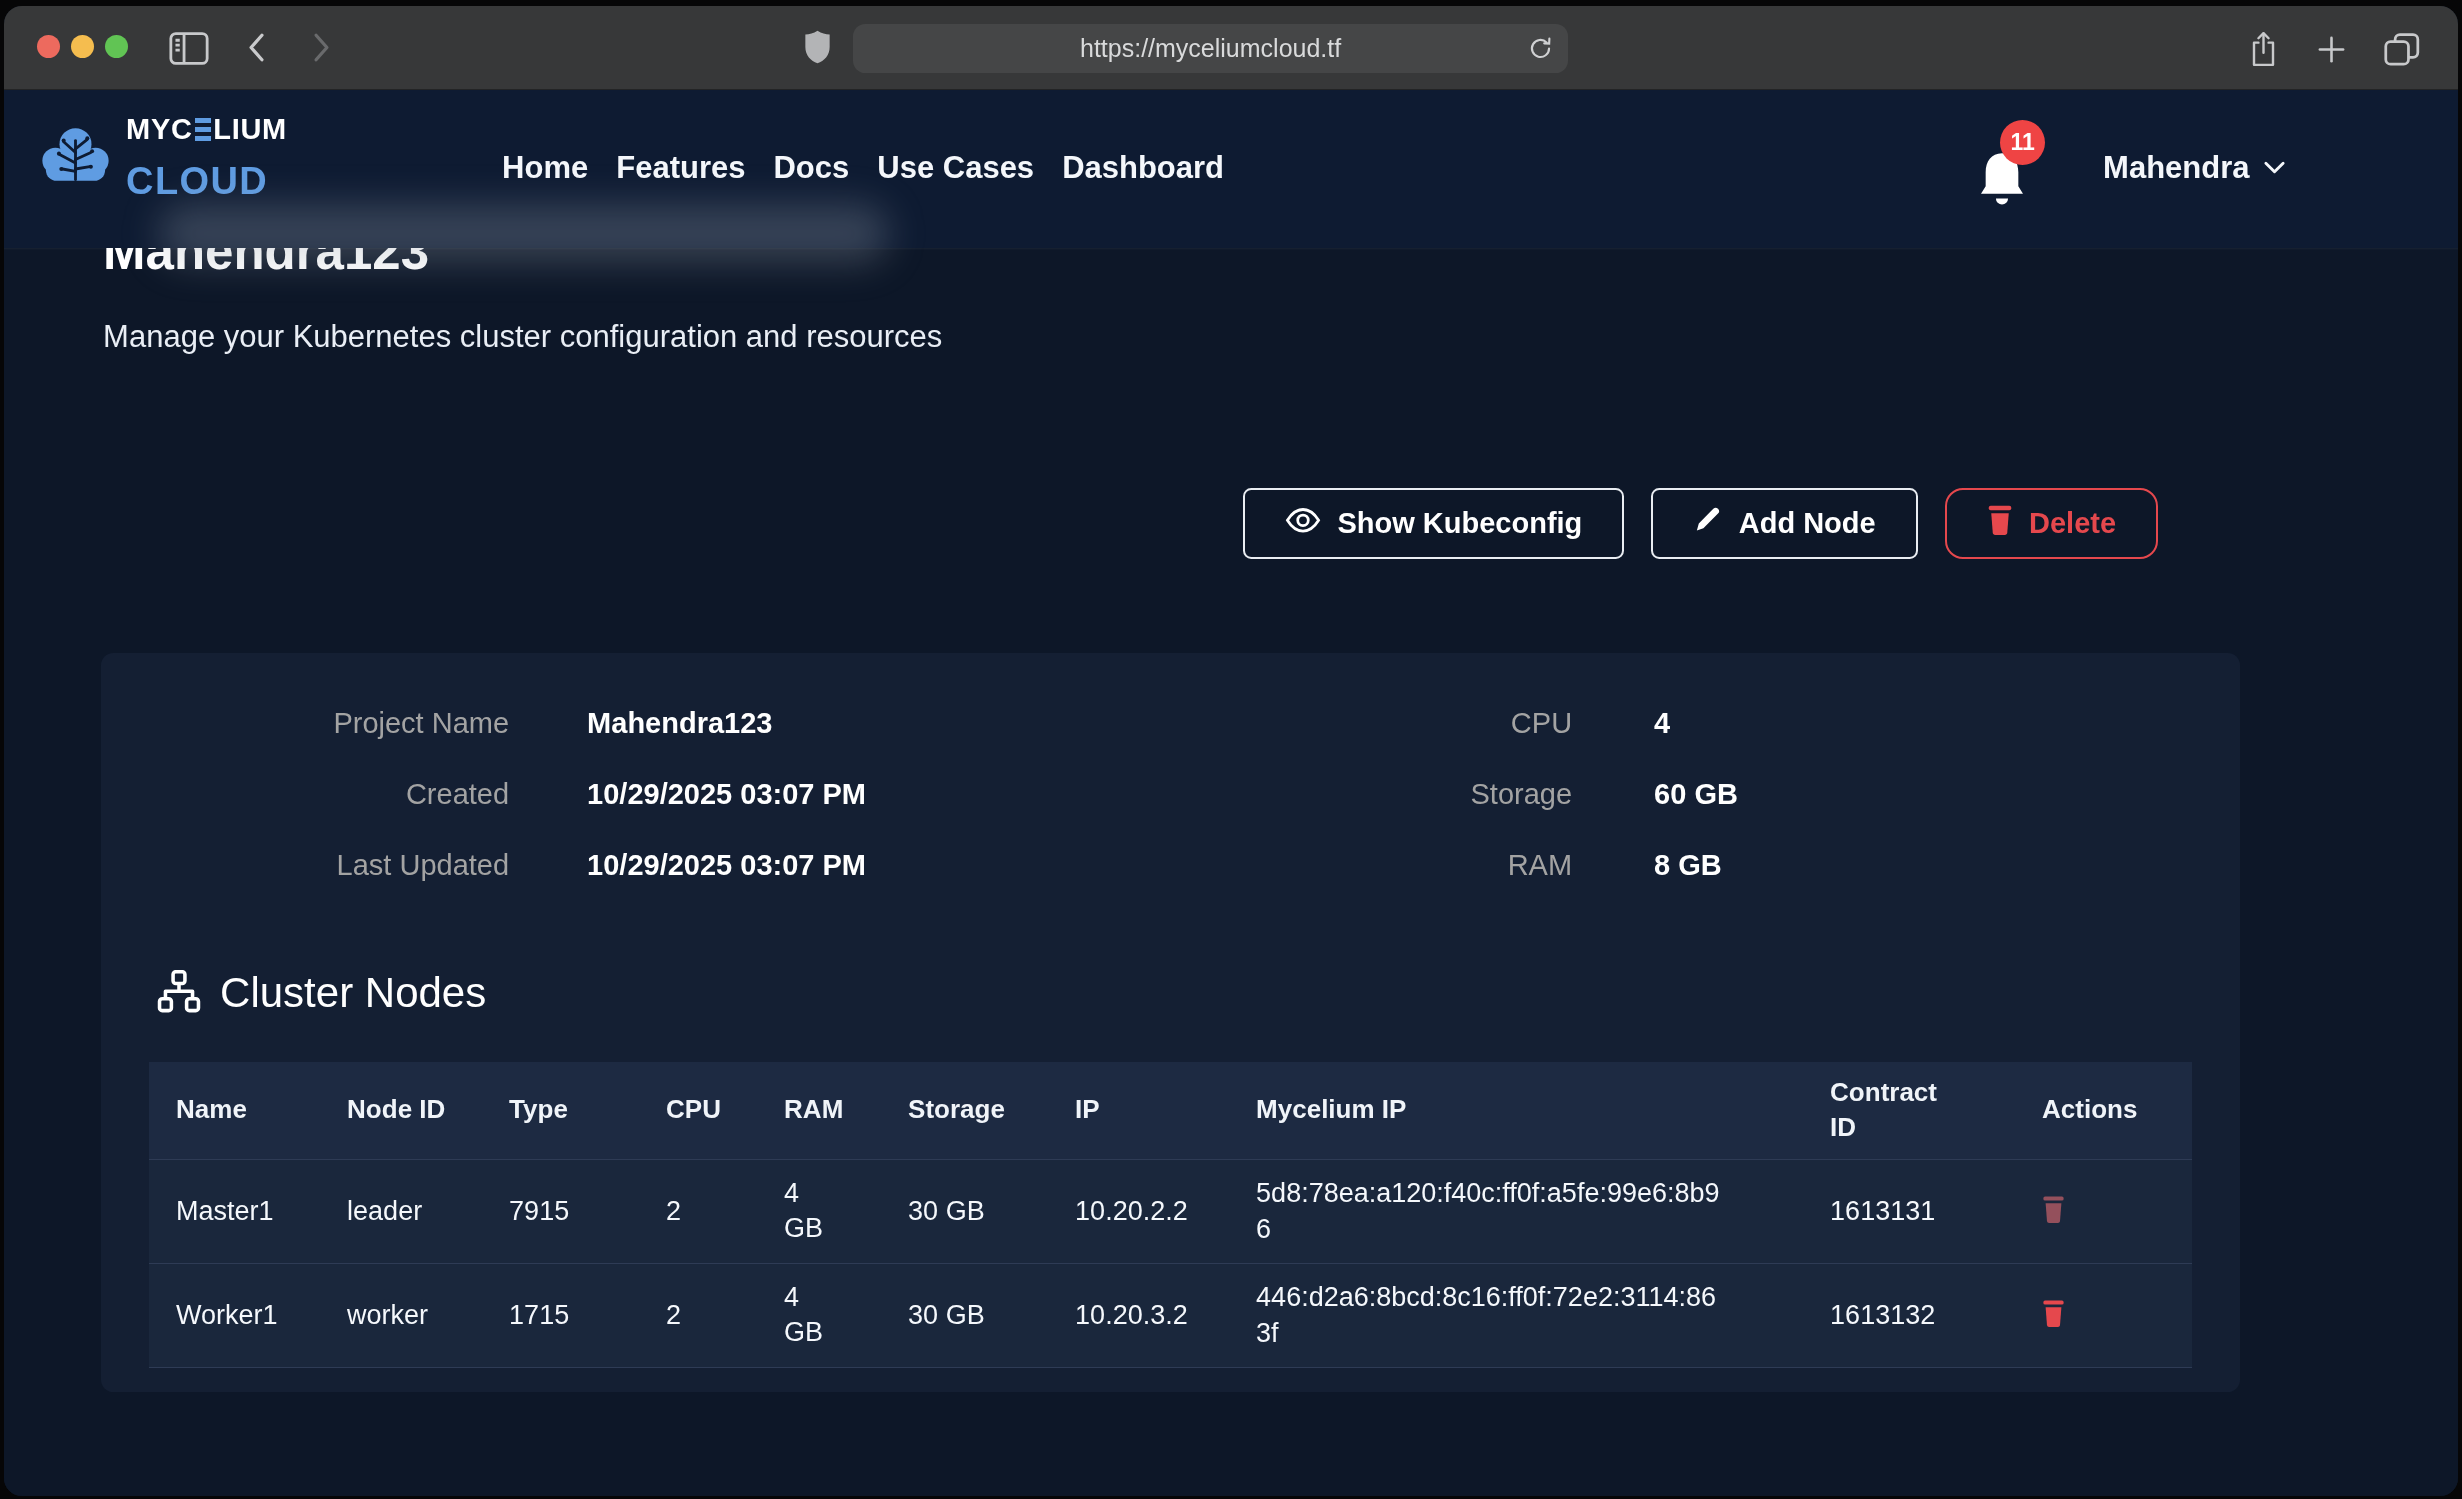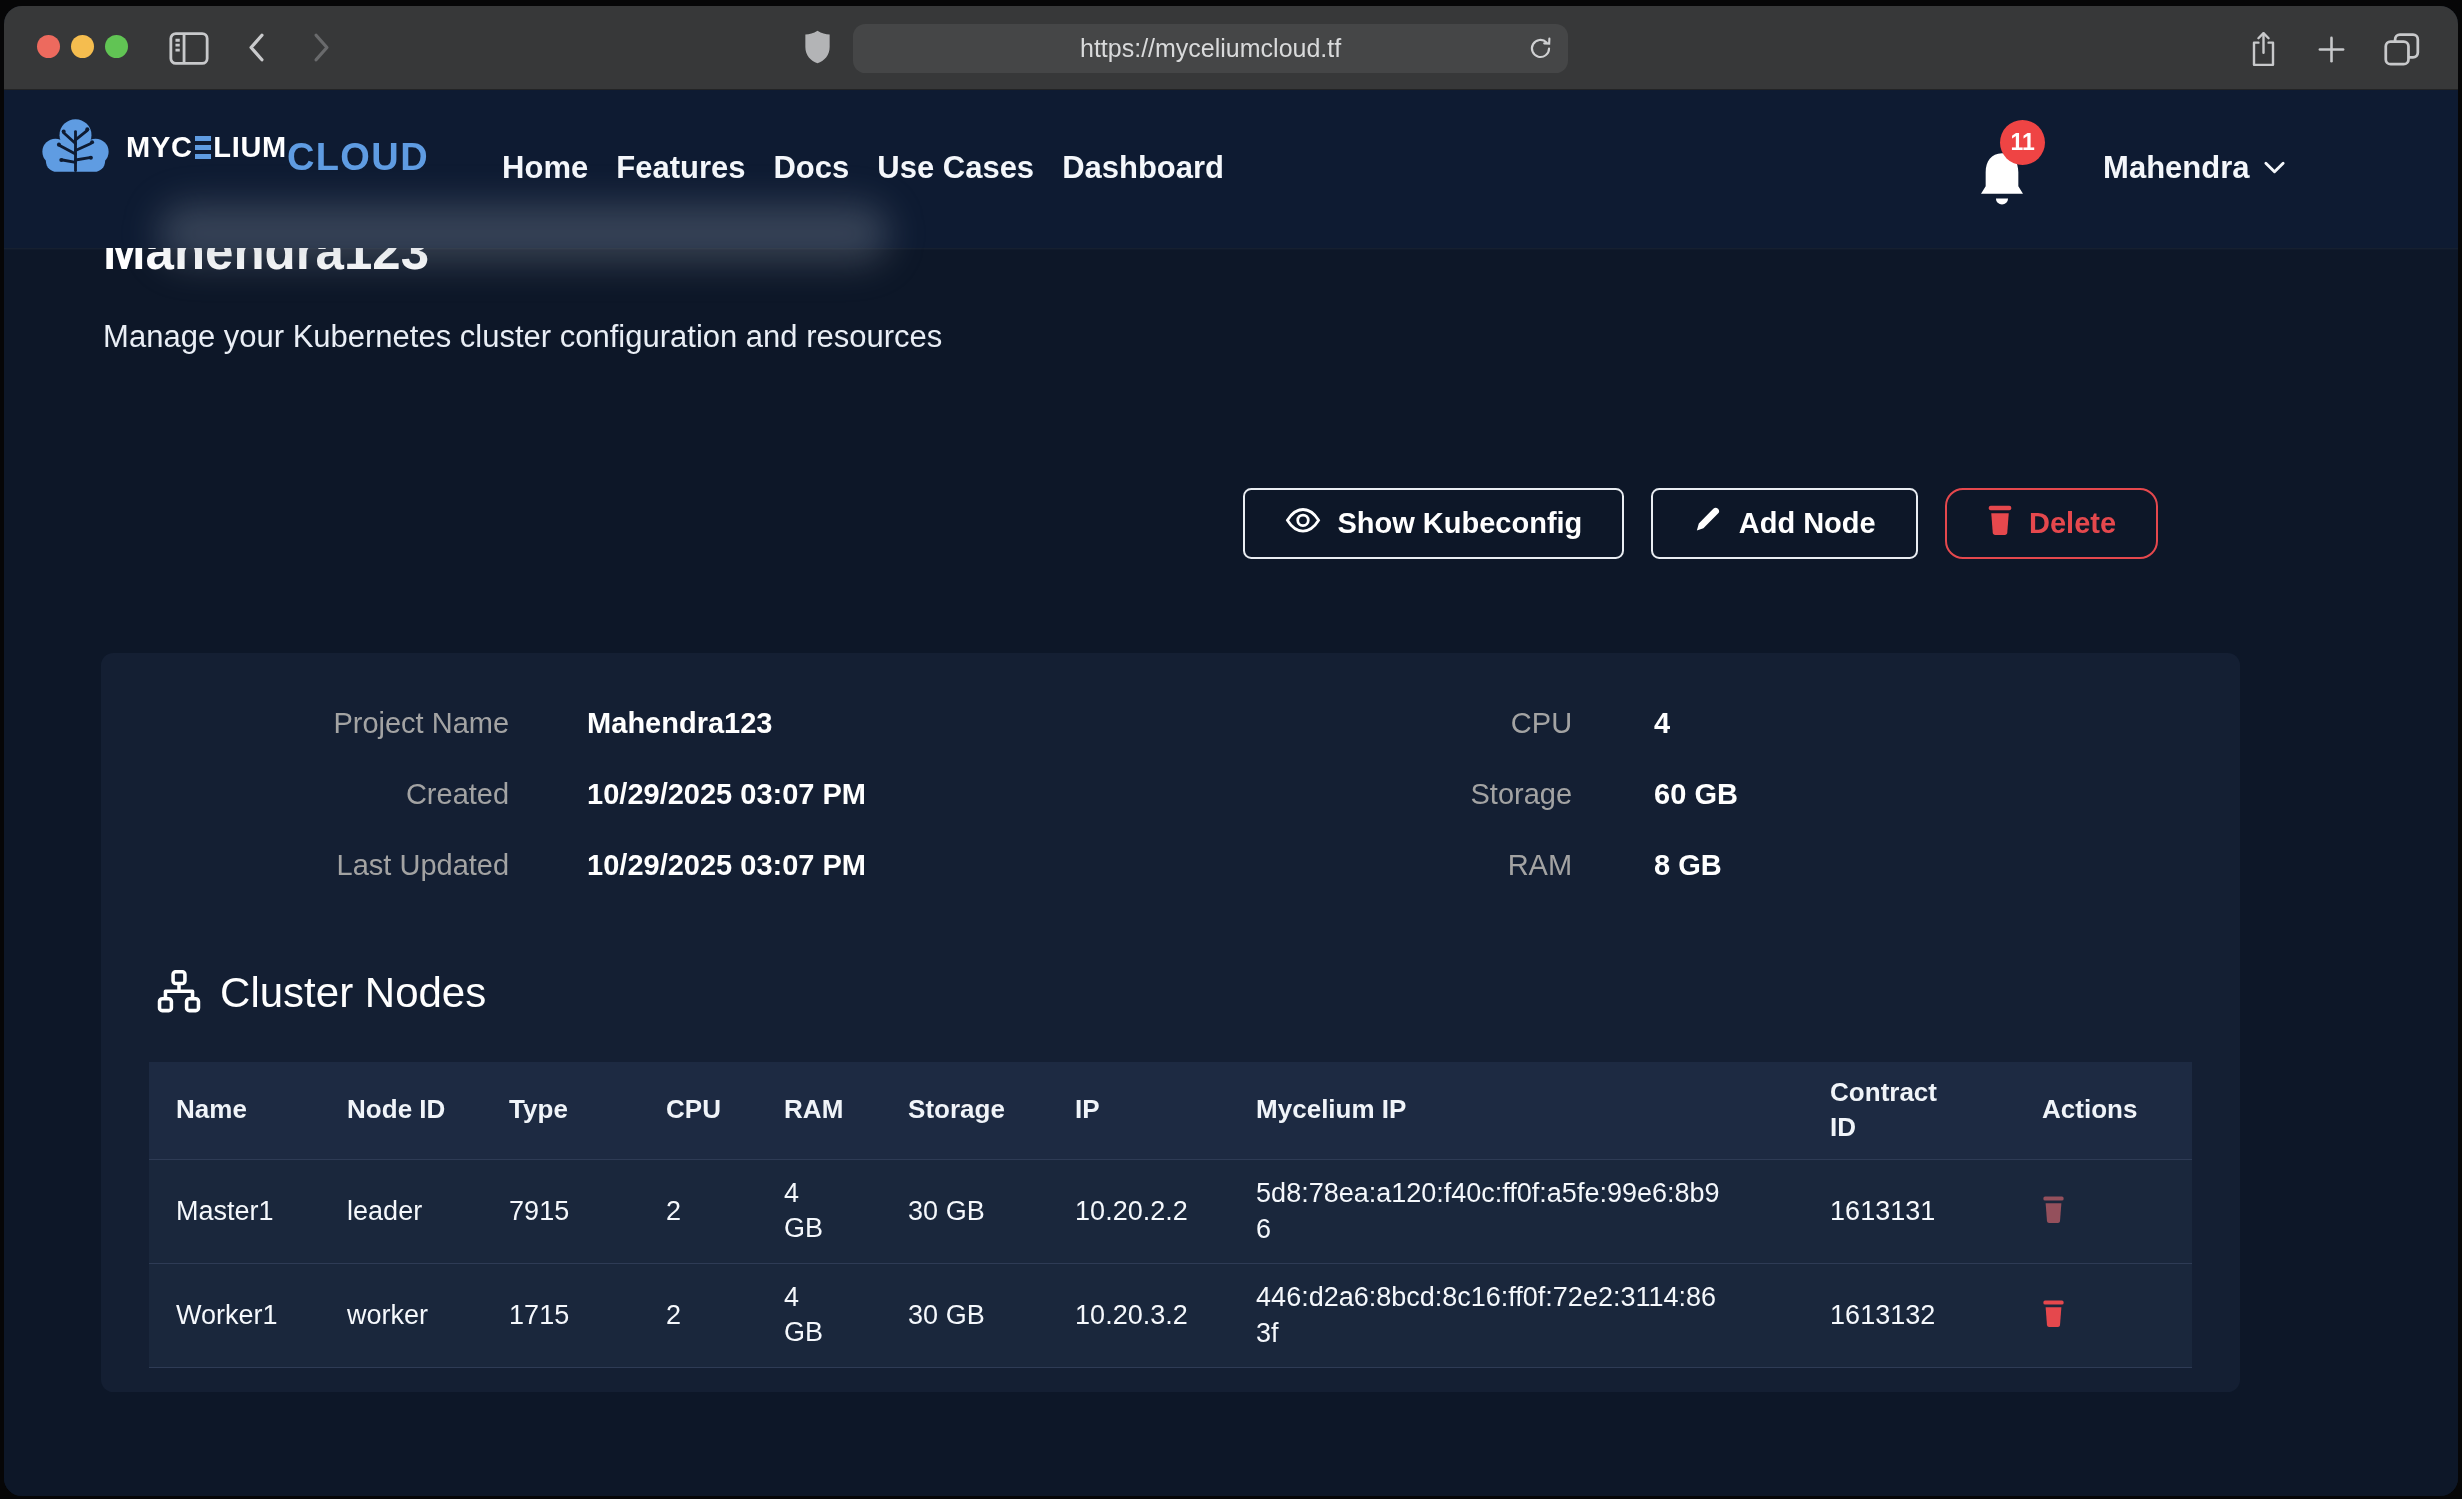--- a/index.html
+++ b/index.html
@@ -19,21 +19,21 @@
              border-radius:12.3px;display:flex;align-items:center;justify-content:center;}
   .url-text{font-size:25px;color:#d9dadb;}
   .url-refresh{position:absolute;right:13.7px;top:11px;}
   .right-controls{position:absolute;right:38px;top:24.6px;display:flex;gap:37px;align-items:center;}
 
   
   .site{position:absolute;left:0;top:83px;right:0;bottom:0;background:#0d1728;}
   .site-header{position:absolute;left:0;top:0;right:0;height:159px;background:#0e1b32;z-index:5;
                box-shadow:0 1.4px 0 rgba(255,255,255,.04);}
   .logo{position:absolute;left:36px;top:26px;display:flex;align-items:center;gap:15px;}
-  .logo-text{display:flex;flex-direction:row;line-height:1;}
+  .logo-text{display:flex;flex-direction:column;line-height:1;}
   .logo-top{display:flex;align-items:center;font-size:29px;font-weight:800;color:#ffffff;letter-spacing:0.7px;}
   .logo-ebars{display:inline-block;width:16.4px;height:23px;margin:0 2.1px;
       background:repeating-linear-gradient(to bottom,#5f9ce2 0 4.8px,rgba(0,0,0,0) 4.8px 9.2px);}
   .logo-bottom{font-size:38px;font-weight:800;color:#5f9ce2;letter-spacing:1.4px;margin-top:18px;}
   .nav{position:absolute;left:498px;top:0;height:159px;display:flex;align-items:center;gap:28px;}
   .nav-item{font-size:31px;font-weight:600;color:#f4f7fb;cursor:pointer;}
   .bell-wrap{position:absolute;left:1970px;top:58px;width:75px;height:82px;}
   .badge{position:absolute;left:26px;top:-27px;min-width:45px;height:45px;border-radius:22.6px;
          background:#ef4444;color:#fff;font-size:23px;font-weight:700;
          display:flex;align-items:center;justify-content:center;z-index:2;}

